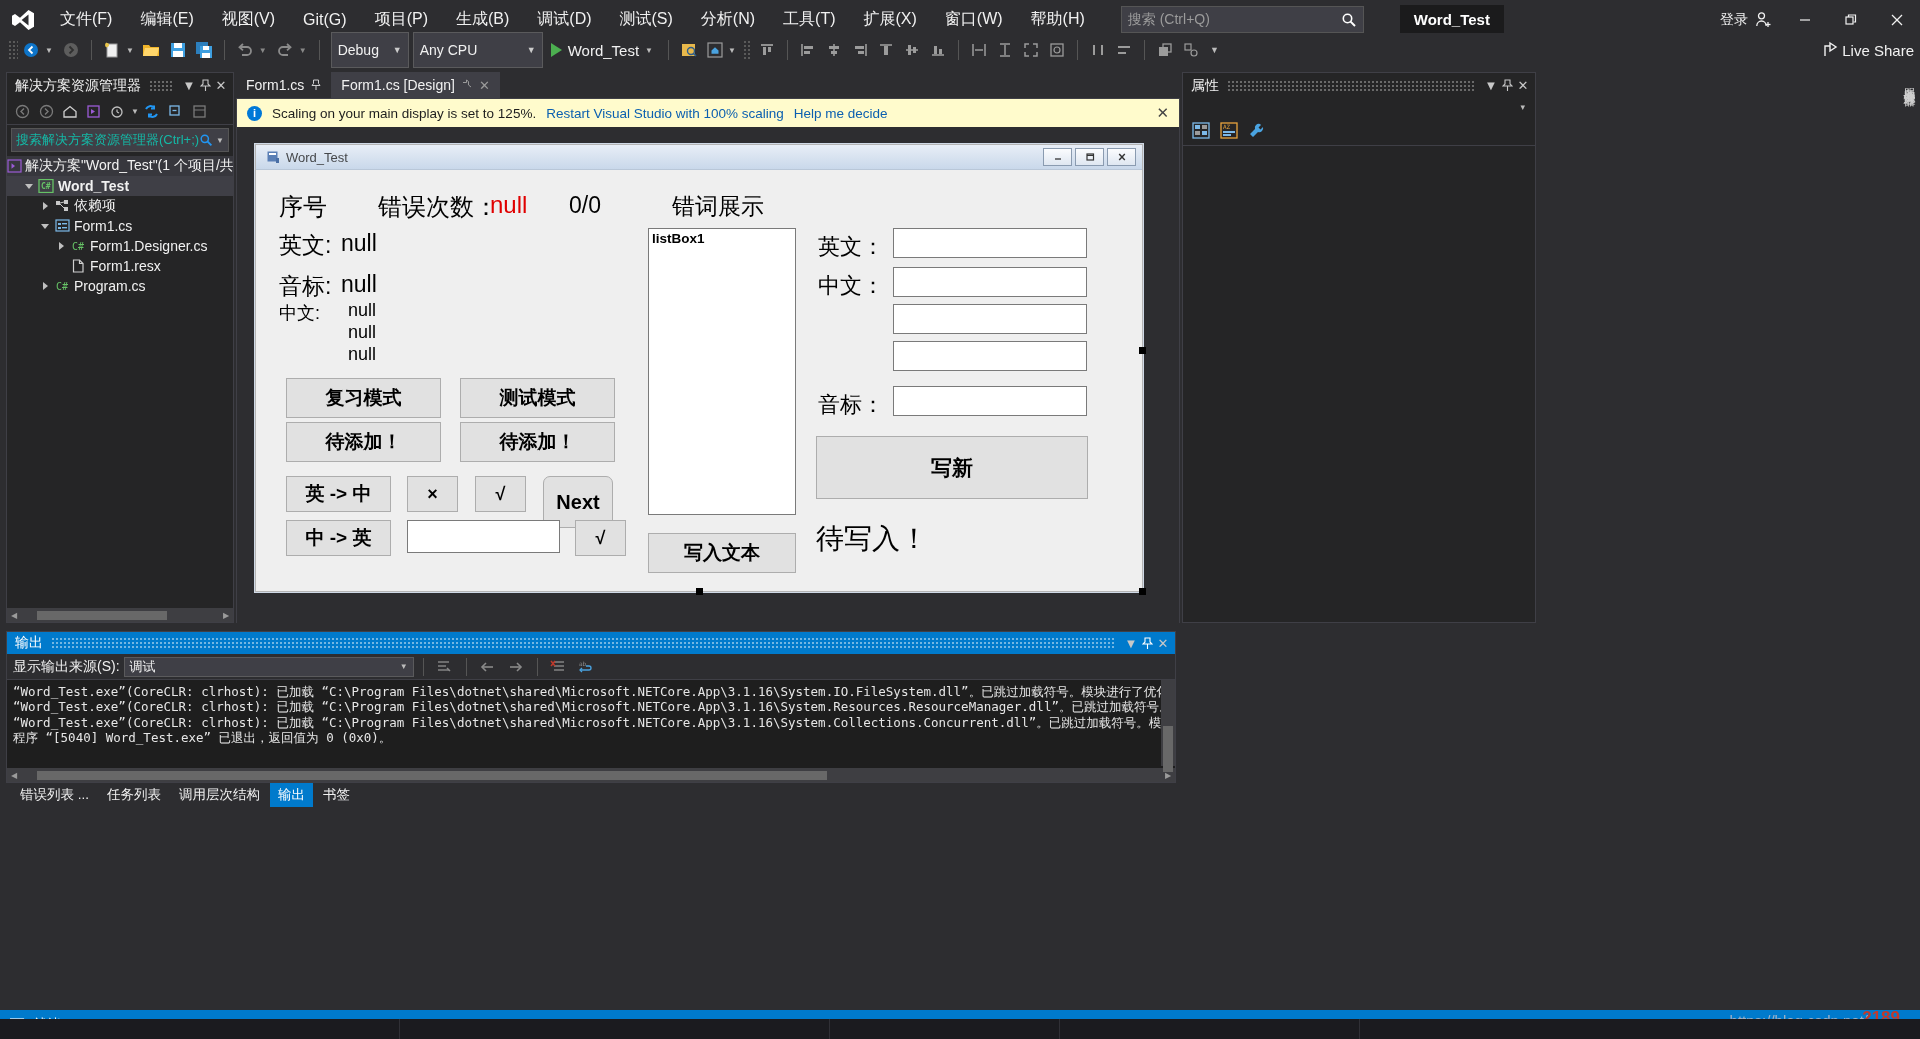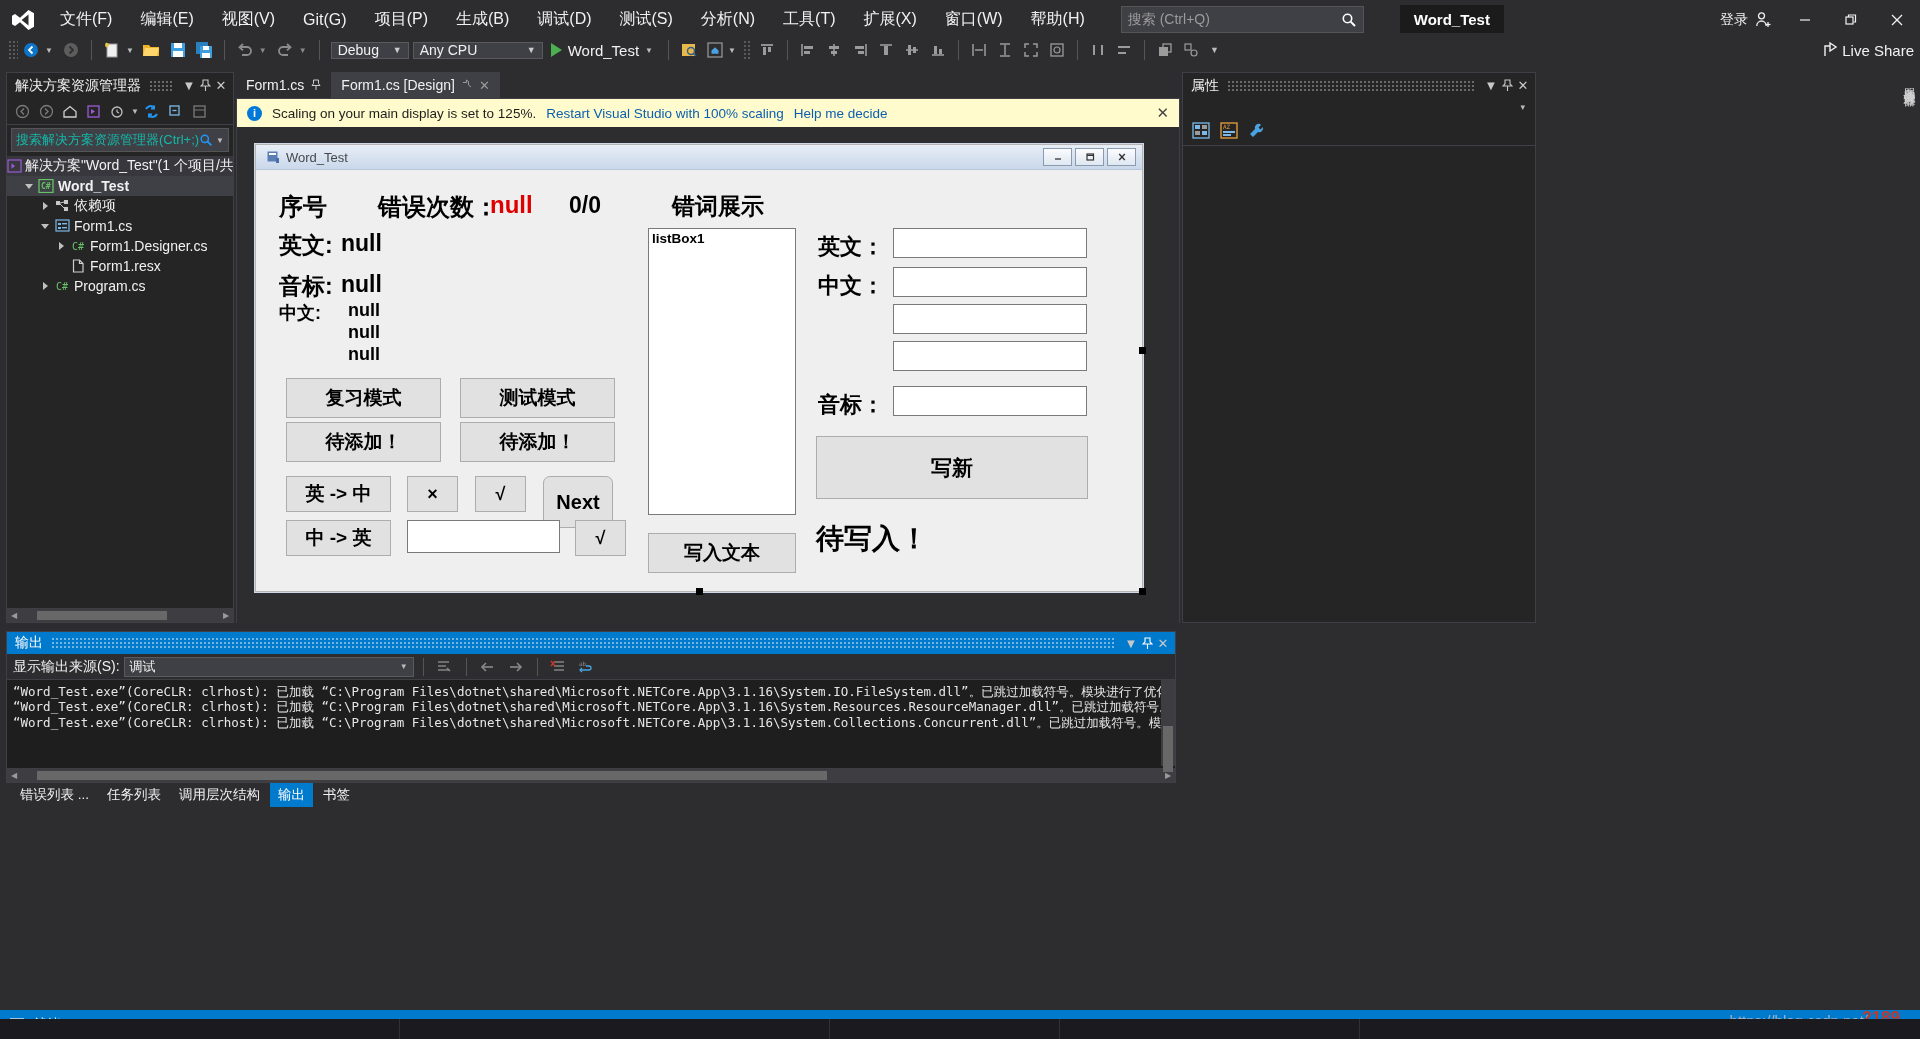--- a/index.html
+++ b/index.html
@@ -38,21 +38,21 @@
   .wbtn { width:46px; height:39px; display:flex; align-items:center; justify-content:center; }
 
   
   .toolbar {
     position:absolute; left:0; top:33px; width:1920px; height:34px;
     background:#2d2d30; display:flex; align-items:center; padding-left:8px;
   }
   .tb-sep { width:1px; height:20px; background:#555; margin:0 7px; }
   .tb-ico { width:26px; height:26px; display:flex; align-items:center; justify-content:center; }
   .combo {
-    height:17px; background:#3f3f46; border:1px solid #5a5a5c; color:#f1f1f1;
+    height:36px; background:#3f3f46; border:1px solid #5a5a5c; color:#f1f1f1;
     font-size:14px; display:flex; align-items:center; padding:0 6px; margin-left:4px;
   }
   .combo .cv { flex:1; white-space:nowrap; }
   .combo .ca { margin-left:10px; font-size:9px; color:#ccc; }
   .run-btn { display:flex; align-items:center; gap:6px; padding:0 8px; height:26px; font-size:15px; }
   .tri { width:0;height:0;border-left:11px solid #4caf50;border-top:7px solid transparent;border-bottom:7px solid transparent; }
   .live-share { margin-left:auto; display:flex; align-items:center; gap:1px; font-size:15px; padding-right:6px; }
 
   
   .solexp {
@@ -128,21 +128,21 @@
   }
   .wf-title .ico { width:16px;height:16px;display:flex;align-items:center;justify-content:center;margin:0 5px; }
   .wf-title .txt { font-size:13px; color:#46484b; }
   .wf-title .btns { margin-left:auto; display:flex; gap:3px; padding-right:2px; }
   .wf-btn {
     width:29px;height:18px;border:1px solid #8a9bb0;background:linear-gradient(to bottom,#fbfcfe,#dfe7f1);
     display:flex;align-items:center;justify-content:center;font-size:11px;color:#2b2b2b;
   }
   .wf-body { position:relative; width:100%; height:calc(100% - 25px); }
 
-  .lbl { position:absolute; font-weight:bold; color:#000; white-space:nowrap; }
+  .lbl { position:absolute; font-weight:normal; color:#000; white-space:nowrap; }
   .winbtn {
     position:absolute; background:#e1e1e1; border:1px solid #adadad;
     display:flex; align-items:center; justify-content:center;
     font-weight:bold; color:#000;
   }
   .wininput {
     position:absolute; background:#fff; border:1px solid #7a7a7a;
   }
   .listbox {
     position:absolute; background:#fff; border:1px solid #7a7a7a;
@@ -912,20 +912,21 @@
             <text x="1" y="7" font-size="6" fill="#8a8a8a" font-family="monospace">ab</text>
             <path d="M2 11h9a2 2 0 100-4H8" fill="none" stroke="#4aa3e0" stroke-width="1.3"></path>
             <path d="M4 9l-2 2 2 2" fill="none" stroke="#4aa3e0" stroke-width="1.3"></path>
           </svg>
       </div>
     </div>
     <div class="out-body">
       <div class="out-line">“Word_Test.exe”(CoreCLR: clrhost): 已加载 “C:\Program Files\dotnet\shared\Microsoft.NETCore.App\3.1.16\System.IO.FileSystem.dll”。已跳过加载符号。模块进行了优化，并且调试</div>
       <div class="out-line">“Word_Test.exe”(CoreCLR: clrhost): 已加载 “C:\Program Files\dotnet\shared\Microsoft.NETCore.App\3.1.16\System.Resources.ResourceManager.dll”。已跳过加载符号。模块进行了优化</div>
       <div class="out-line">“Word_Test.exe”(CoreCLR: clrhost): 已加载 “C:\Program Files\dotnet\shared\Microsoft.NETCore.App\3.1.16\System.Collections.Concurrent.dll”。已跳过加载符号。模块进行了优化，</div>
+      <div class="out-line">程序 “[5040] Word_Test.exe” 已退出，返回值为 0 (0x0)。</div>
     </div>
     <div class="out-vscroll">
       <div class="thumb"></div>
     </div>
     <div class="out-hscroll">
       <span class="arrw">◀</span>
       <span class="thumb"></span>
       <span class="arrw" style="margin-left:auto;">▶</span>
     </div>
   </div>

